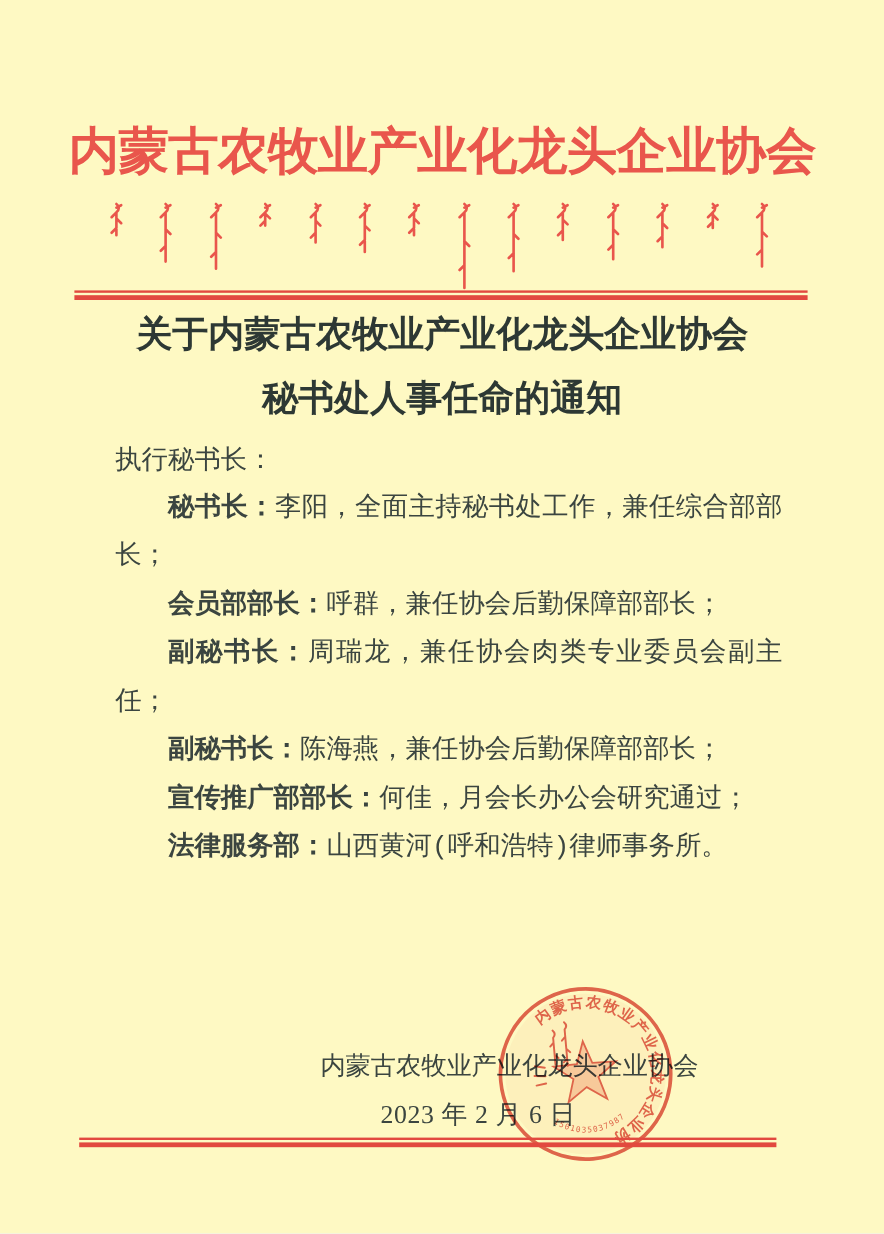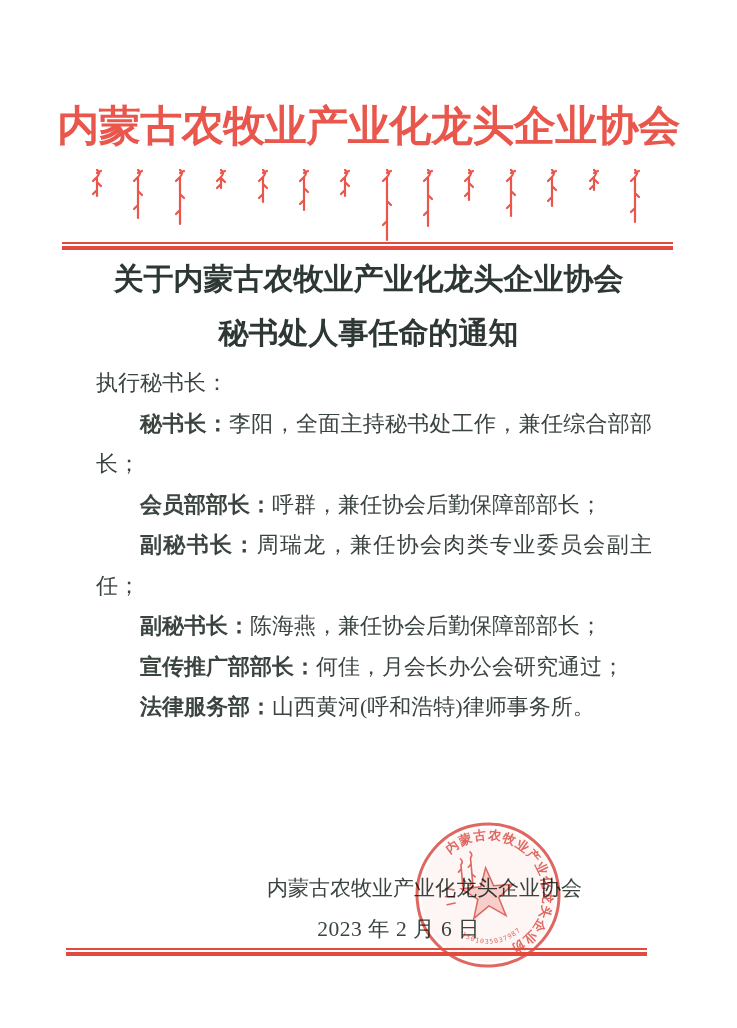--- a/index.html
+++ b/index.html
@@ -4,21 +4,21 @@
 <style>
   html,body{margin:0;padding:0;}
   body{
     background:#e9e9e9;
     font-family:"Liberation Serif","DejaVu Serif",serif;
   }
   .page{
     position:relative;
     width:737px;height:1028px;
     margin:0 auto;
-    background:#ffffff;
+    background:#fef9c3;
     overflow:hidden;
   }
   
   .masthead{
     position:absolute;top:98px;left:0;width:100%;
     text-align:center;
     font-size:42px;font-weight:bold;
     letter-spacing:-0.5px;
     color:#e9564c;
     white-space:nowrap;
@@ -44,21 +44,21 @@
     color:#2d3834;
   }
   
   .body-text{
     position:absolute;top:363px;left:96px;width:556px;
     font-size:22px;line-height:40.5px;
     color:#3b4540;
     text-align:justify;
   }
   .intro{text-indent:2em;}
-  .appt{text-indent:2em;}
+  .appt{text-indent:2em;font-family:Liberation Mono, monospace;}
   .appt .role{font-weight:bold;}
   
   .sig-org{
     position:absolute;top:874px;right:155px;
     font-size:21px;color:#3b4540;white-space:nowrap;
   }
   .sig-date{
     position:absolute;top:914px;right:257px;
     font-size:21.5px;color:#3b4540;white-space:nowrap;letter-spacing:0.5px;margin-left:32px;
   }

